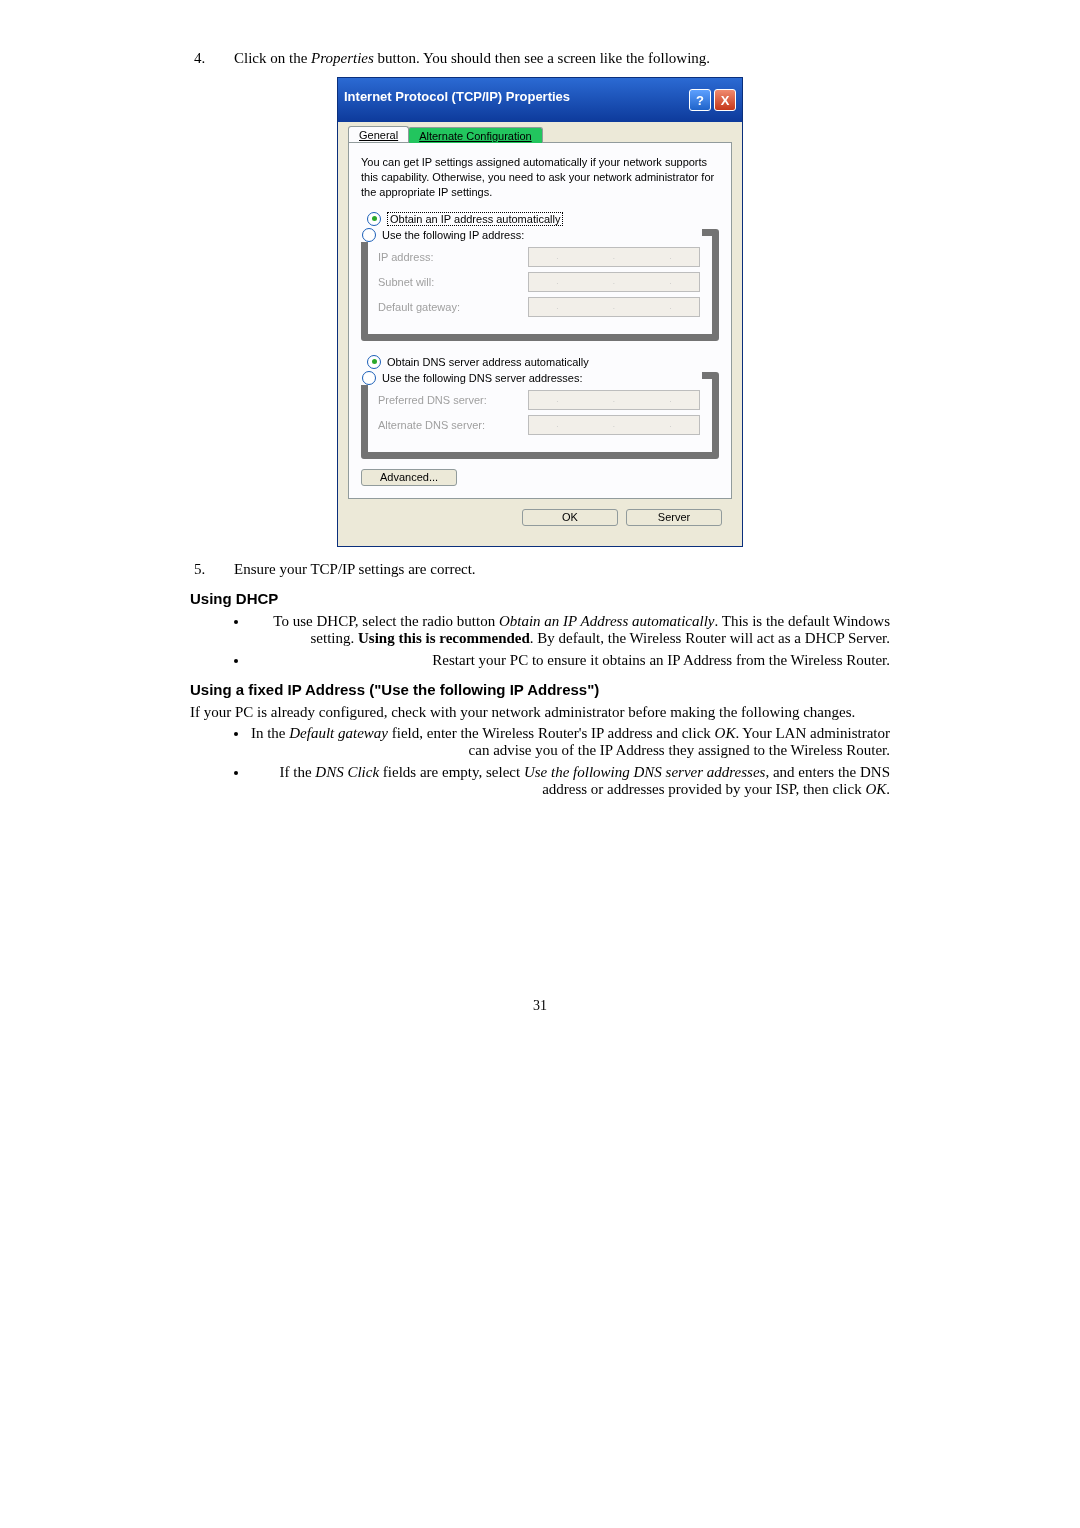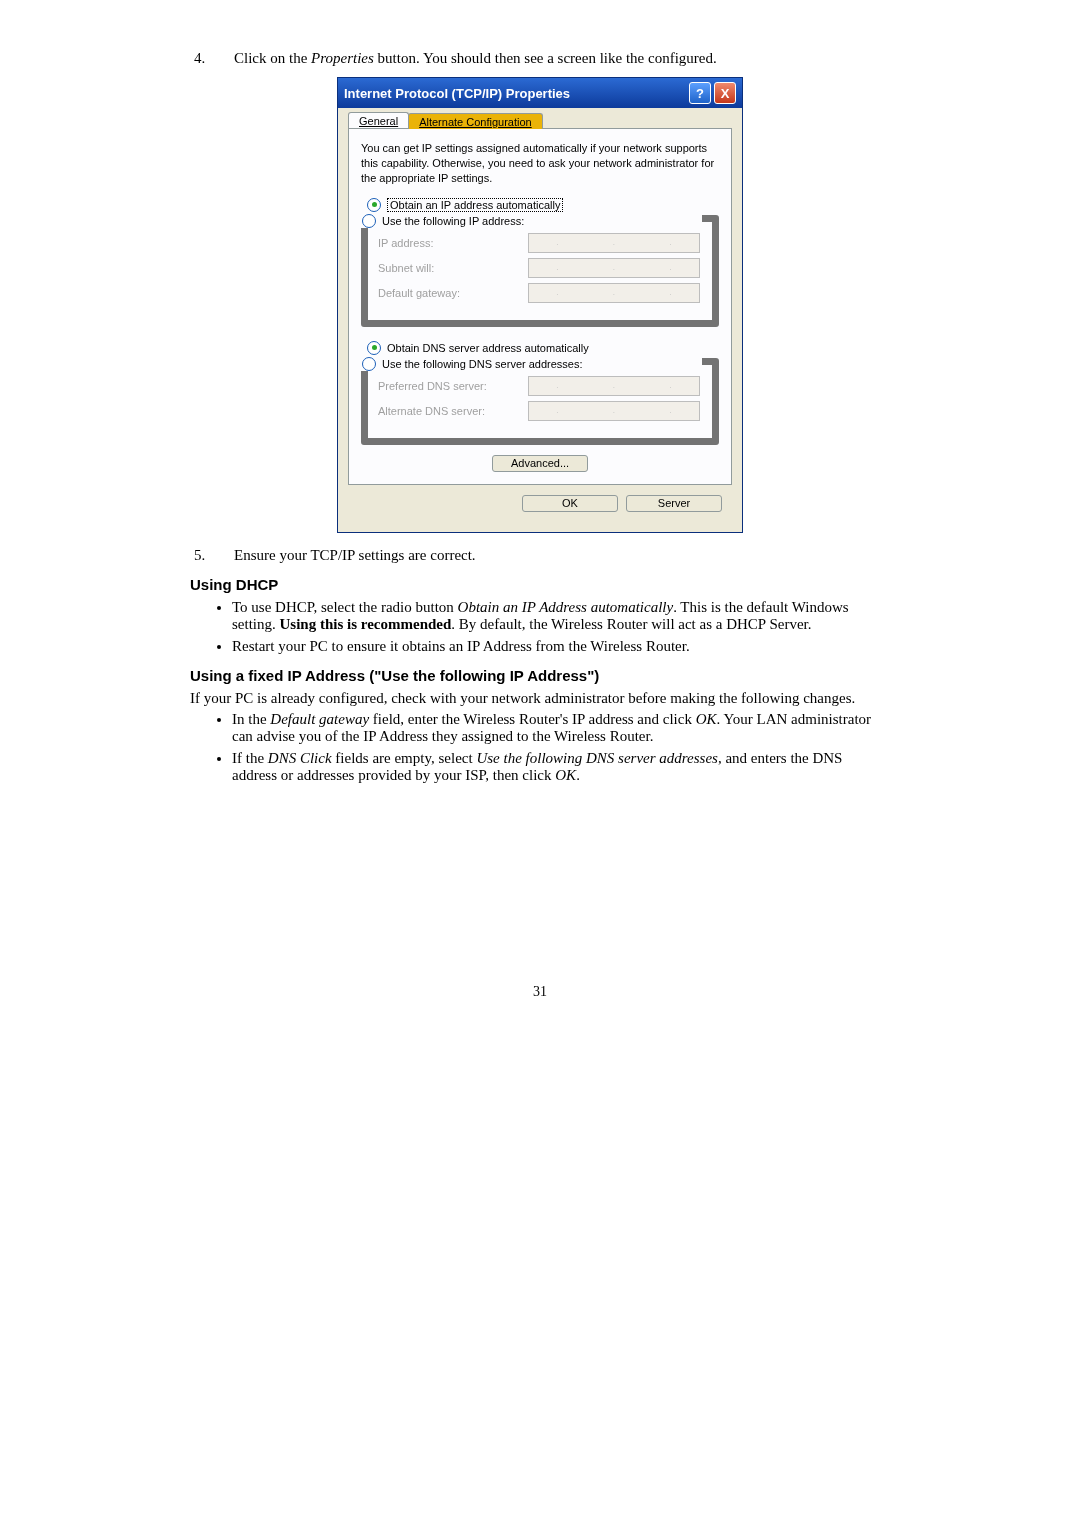--- a/index.html
+++ b/index.html
@@ -39,23 +39,22 @@
     font-family: Tahoma, Verdana, Arial, sans-serif;
     font-size: 11px;
     color: #000;
     background: #ece9d8;
   }
   .titlebar {
     background: linear-gradient(#2b6ad3, #0d3a9b);
     color: #fff;
     font-weight: bold;
     font-size: 13px;
-    padding: 4px 6px;
-    display: flex;
-    align-items: center;
+    padding: 11px 6px;
+    display: flex;
     justify-content: space-between;
   }
   .tb-icons { display: flex; gap: 3px; }
   .tb-btn {
     width: 20px; height: 20px;
     display: flex; align-items: center; justify-content: center;
     border: 1px solid #fff;
     border-radius: 3px;
     font-weight: bold;
     font-size: 13px;
@@ -72,21 +71,21 @@
     position: relative;
     margin-bottom: 0;
     text-decoration: underline;
   }
   .tab {
     padding: 2px 10px 1px 10px;
     border: 1px solid #919b9c;
     border-bottom: none;
     border-top-left-radius: 3px;
     border-top-right-radius: 3px;
-    background: #eab308;
+    background: #22c55e;
     margin-right: -1px;
     position: relative;
   }
   .tab.active {
     background: #fcfcfe;
     z-index: 2;
   }
   .tab.inactive {
     top: 1px;
     color: #000;
@@ -155,48 +154,48 @@
   .btn {
     font-family: Tahoma, Verdana, Arial, sans-serif;
     font-size: 11px;
     padding: 1px 12px 2px 12px;
     border: 1px solid #919b9c;
     border-radius: 3px;
     background: #ece9d8;
     min-width: 70px;
     text-align: center;
   }
-  .row-right { display:flex; justify-content:center; gap:8px; margin-top:10px; }
+  .row-right { display:flex; justify-content:flex-start; gap:8px; margin-top:10px; }
   .dlg-footer { display:flex; justify-content:flex-end; gap:8px; padding: 10px 10px 10px 0; }
 
   
   h3.arial {
     font-family: Arial, Helvetica, sans-serif;
     font-weight: bold;
     font-size: 15px;
     margin: 12px 0 6px 0;
   }
   ul.bul { margin: 4px 0 8px 0; padding-left: 42px; }
-  ul.bul li { margin: 3px 0 5px 0; }
+  ul.bul li { margin: 3px 0 5px 17px; text-align: right; }
   .bold { font-weight: bold; }
   .pagemarker {
     text-align: center;
     font-size: 14px;
     margin-top: 200px;
   }
 </style>
 </head>
 <body>
 
 <div class="page">
 
   <div class="step">
     <div class="num">4.</div>
     <div class="body">
-      <span>Click on the </span><span class="italic">Properties</span><span> button. You should then see a screen like the configured.</span>
+      <span>Click on the </span><span class="italic">Properties</span><span> button. You should then see a screen like the following.</span>
     </div>
   </div>
 
   <div class="dialog-wrap">
     <div class="dialog">
 
       <div class="titlebar">
         <span>Internet Protocol (TCP/IP) Properties</span>
         <div class="tb-icons">
           <div class="tb-btn tb-help">?</div>

